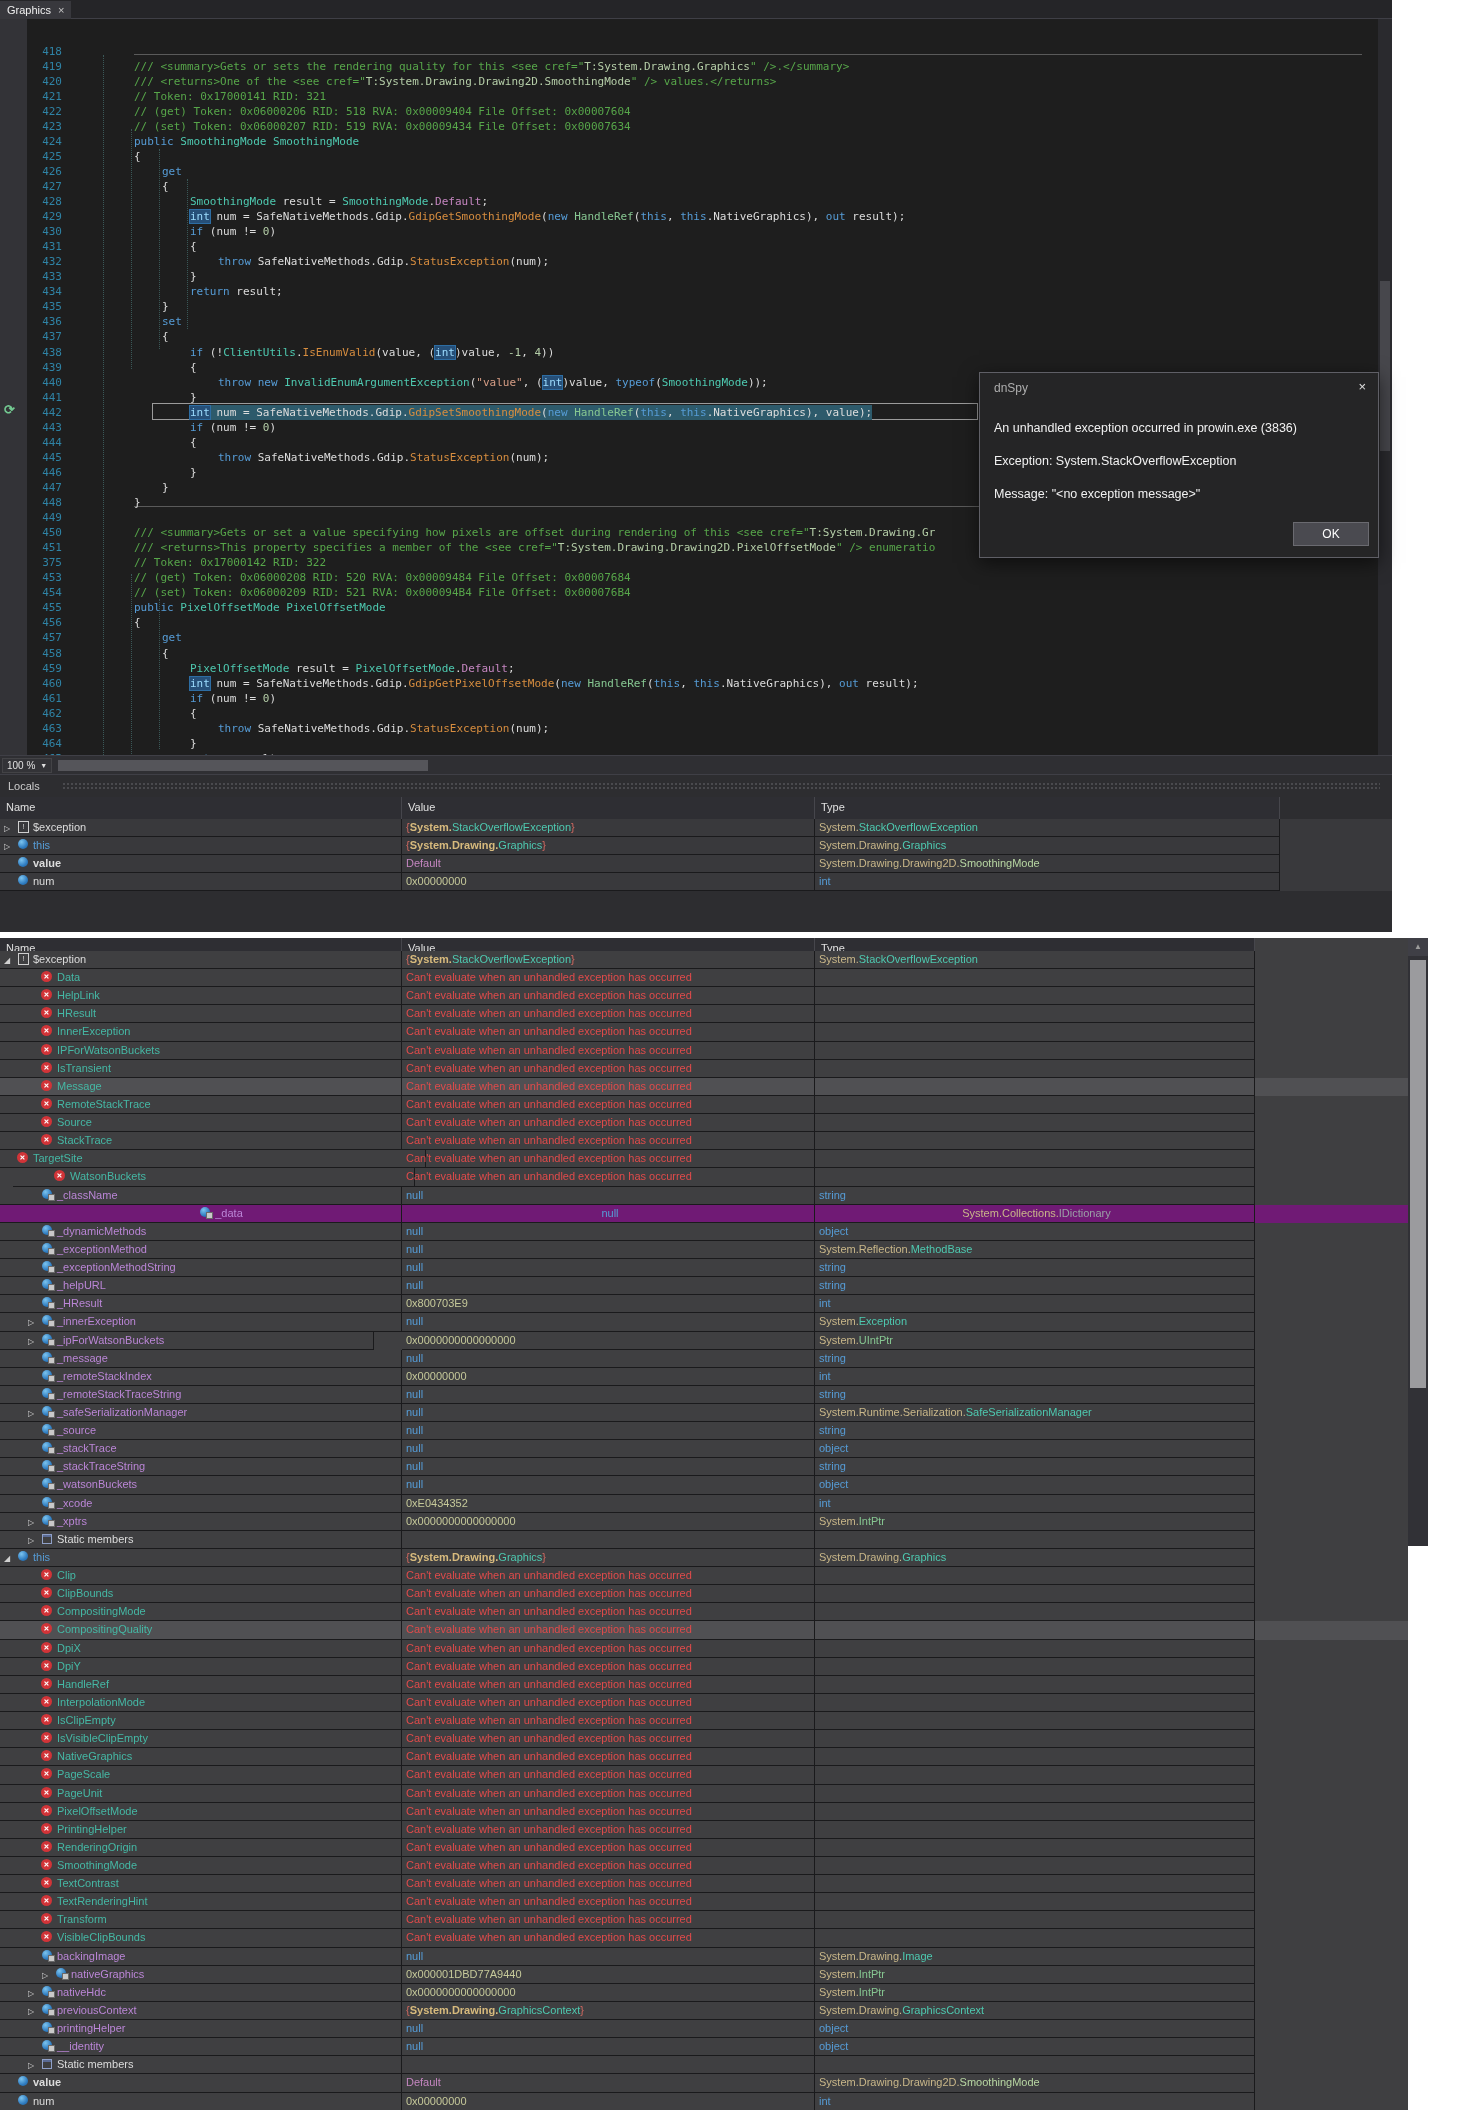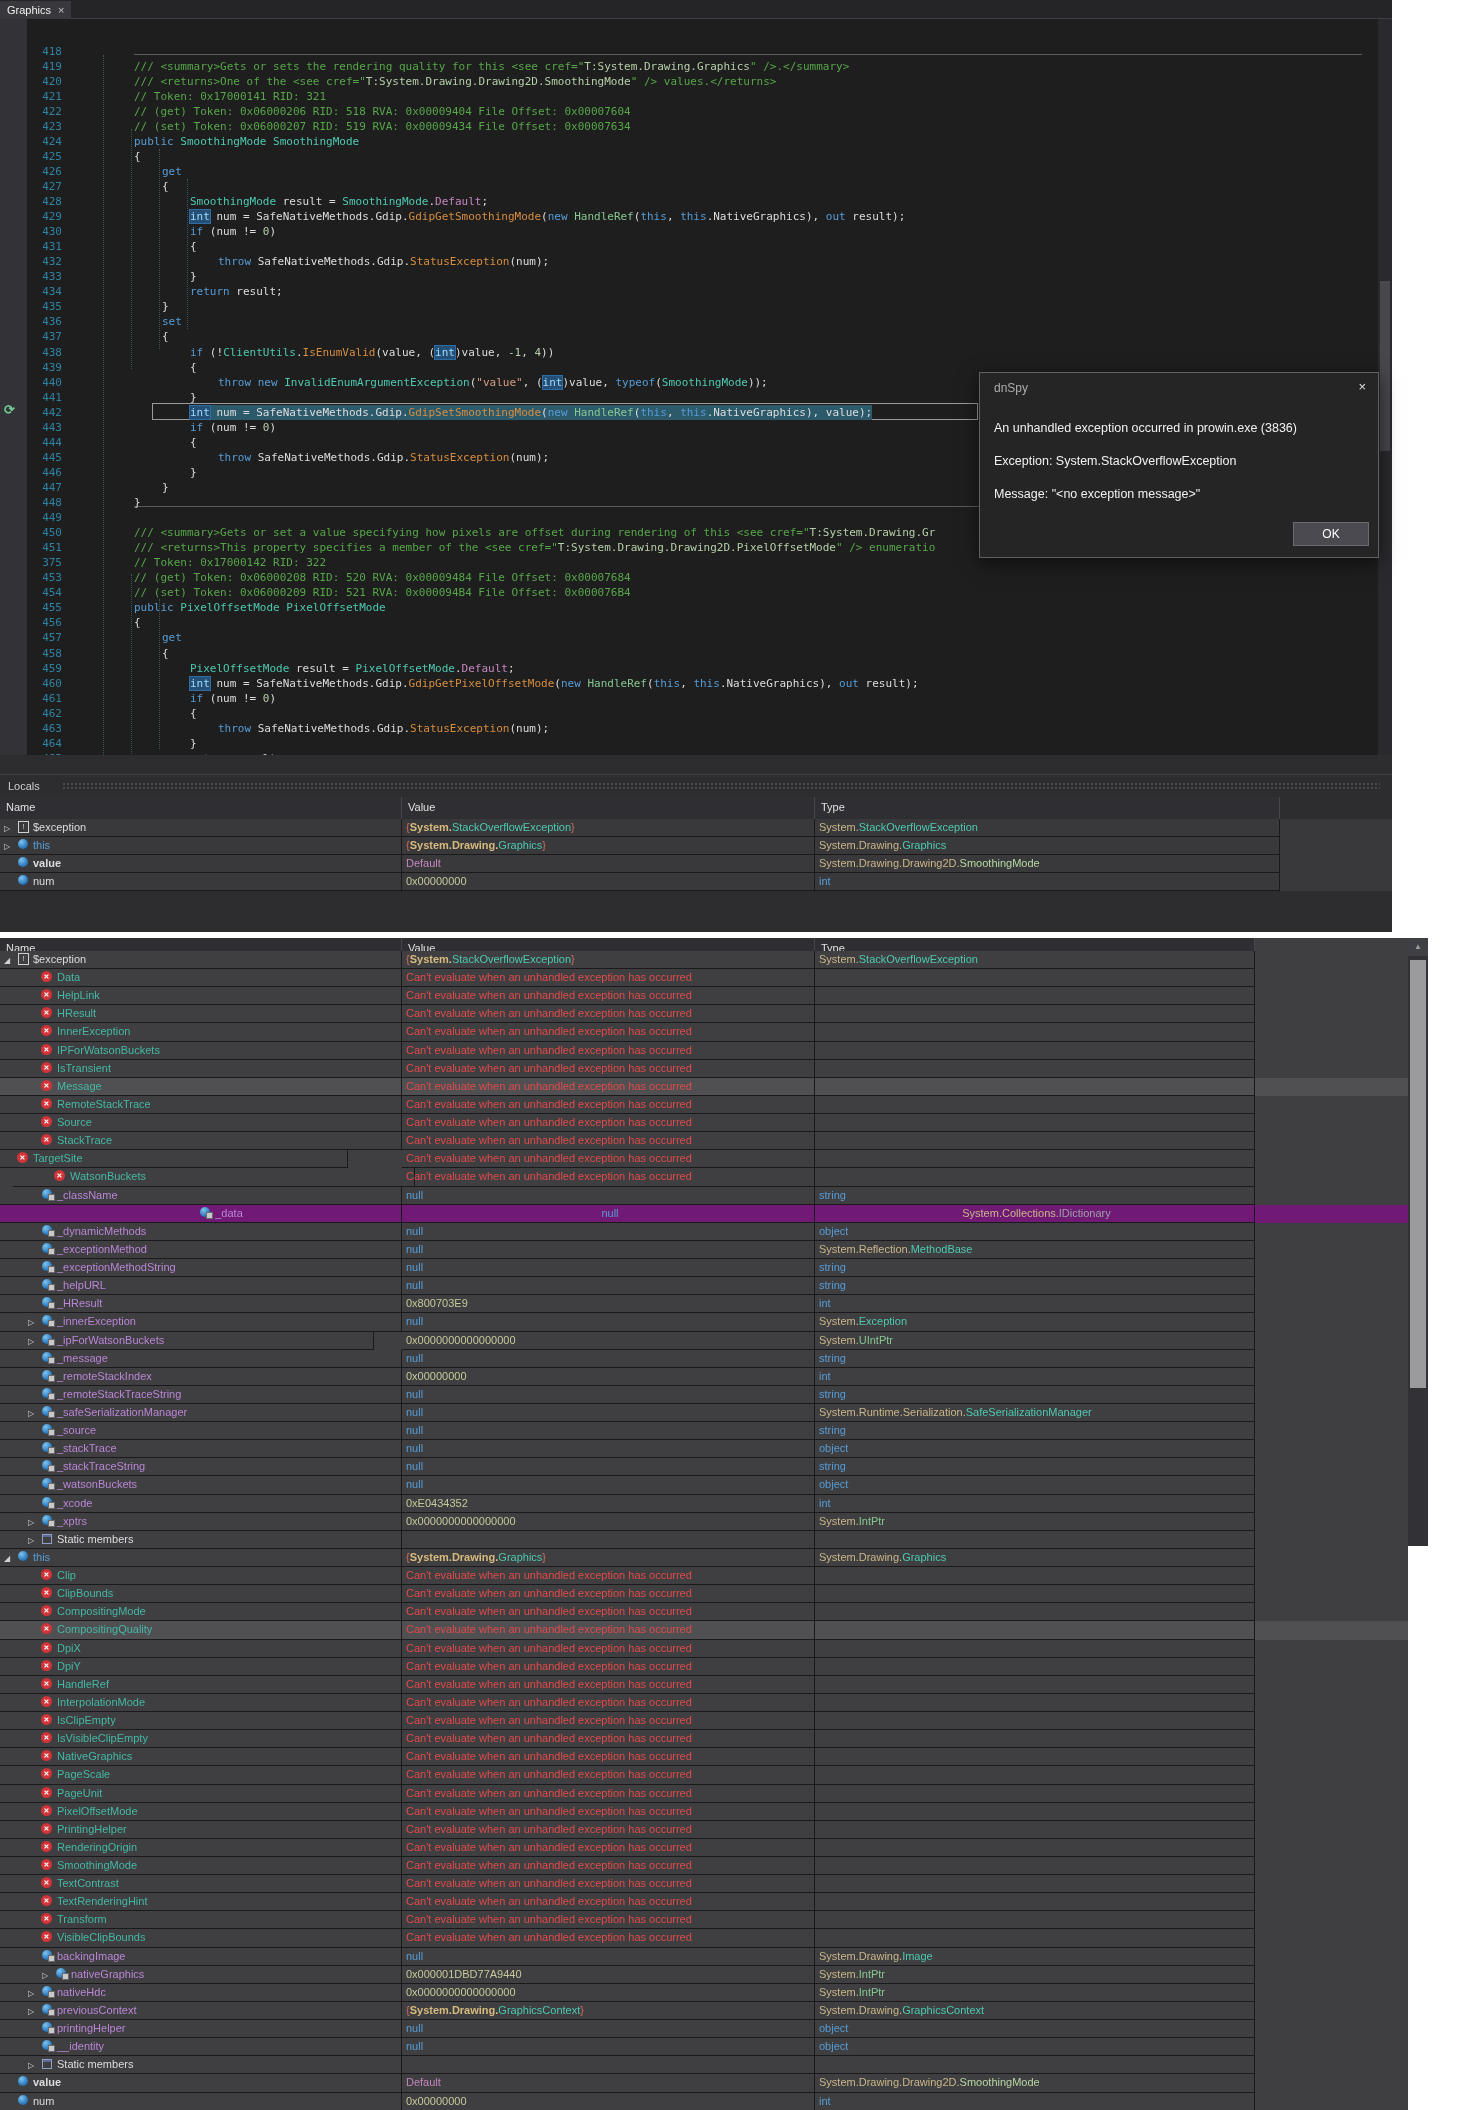--- a/index.html
+++ b/index.html
@@ -192,20 +192,27 @@
         <div class="cline" style="top: 716.8px; left: 190px;"><span class="tok-d">}</span></div>
         <div class="lnum" style="top: 731.85px;">465</div>
         <div class="cline" style="top: 731.85px; left: 190px;"><span class="tok-k">return</span><span class="tok-d"> result;</span></div>
       </div>
   </div>
 
   <div id="vscroll" class="abs">
       <div class="thumb"></div>
     </div>
 
+  <div id="editor-bar" class="abs">
+    <div id="zoom-ctl">
+      <span>100 %</span>
+      <span style="font-size:7px;">▼</span>
+    </div>
+    <div id="hscroll-thumb"></div>
+  </div>
 
   <div id="locals-pane" class="abs">
     <div class="pane-title abs" style="left:8px; top:5px;">Locals</div>
     <div class="dots abs" style="left:62px; top:7px; width:1318px; height:9px;"></div>
     <div id="locals-header">
         <div class="hdr-row" style="top: 22px; width: 1392px; height: 22px;">
           <div class="hdr-cell" style="left: 0px; width: 402px;">Name</div>
           <div class="hdr-cell" style="left: 402px; width: 413px;">Value</div>
           <div class="hdr-cell" style="left: 815px; width: 465px;">Type</div>
         </div>
@@ -317,21 +324,21 @@
         <div class="cell" style="left: 815px; width: 440px;"></div>
         <div class="cell filler" style="left: 1255px; width: 153px;"></div>
       </div>
       <div class="grid-row" style="top: 194.2px; width: 1408px; height: 18.12px; background: rgb(63, 63, 65);">
         <div class="cell" style="left: 0px; width: 402px; padding-left: 28px;"><span class="expander"></span><span class="icon ic-er"></span><span class="nm-t">StackTrace</span></div>
         <div class="cell" style="left: 402px; width: 413px;"><span class="v-err">Can't evaluate when an unhandled exception has occurred</span></div>
         <div class="cell" style="left: 815px; width: 440px;"></div>
         <div class="cell filler" style="left: 1255px; width: 153px;"></div>
       </div>
       <div class="grid-row" style="top: 212.32px; width: 1408px; height: 18.12px; background: rgb(63, 63, 65);">
-        <div class="cell" style="left: 0px; width: 348px; "><span class="expander"></span><span class="icon ic-er"></span><span class="nm-t">TargetSite</span></div>
+        <div class="cell" style="left: 0px; width: 426px; "><span class="expander"></span><span class="icon ic-er"></span><span class="nm-t">TargetSite</span></div>
         <div class="cell" style="left: 402px; width: 413px;"><span class="v-err">Can't evaluate when an unhandled exception has occurred</span></div>
         <div class="cell" style="left: 815px; width: 440px;"></div>
         <div class="cell filler" style="left: 1255px; width: 153px;"></div>
       </div>
       <div class="grid-row" style="top: 230.44px; width: 1408px; height: 18.12px; background: rgb(63, 63, 65);">
         <div class="cell" style="left: 13px; width: 402px; padding-left: 28px;"><span class="expander"></span><span class="icon ic-er"></span><span class="nm-t">WatsonBuckets</span></div>
         <div class="cell" style="left: 402px; width: 413px;"><span class="v-err">Can't evaluate when an unhandled exception has occurred</span></div>
         <div class="cell" style="left: 815px; width: 440px;"></div>
         <div class="cell filler" style="left: 1255px; width: 153px;"></div>
       </div>

